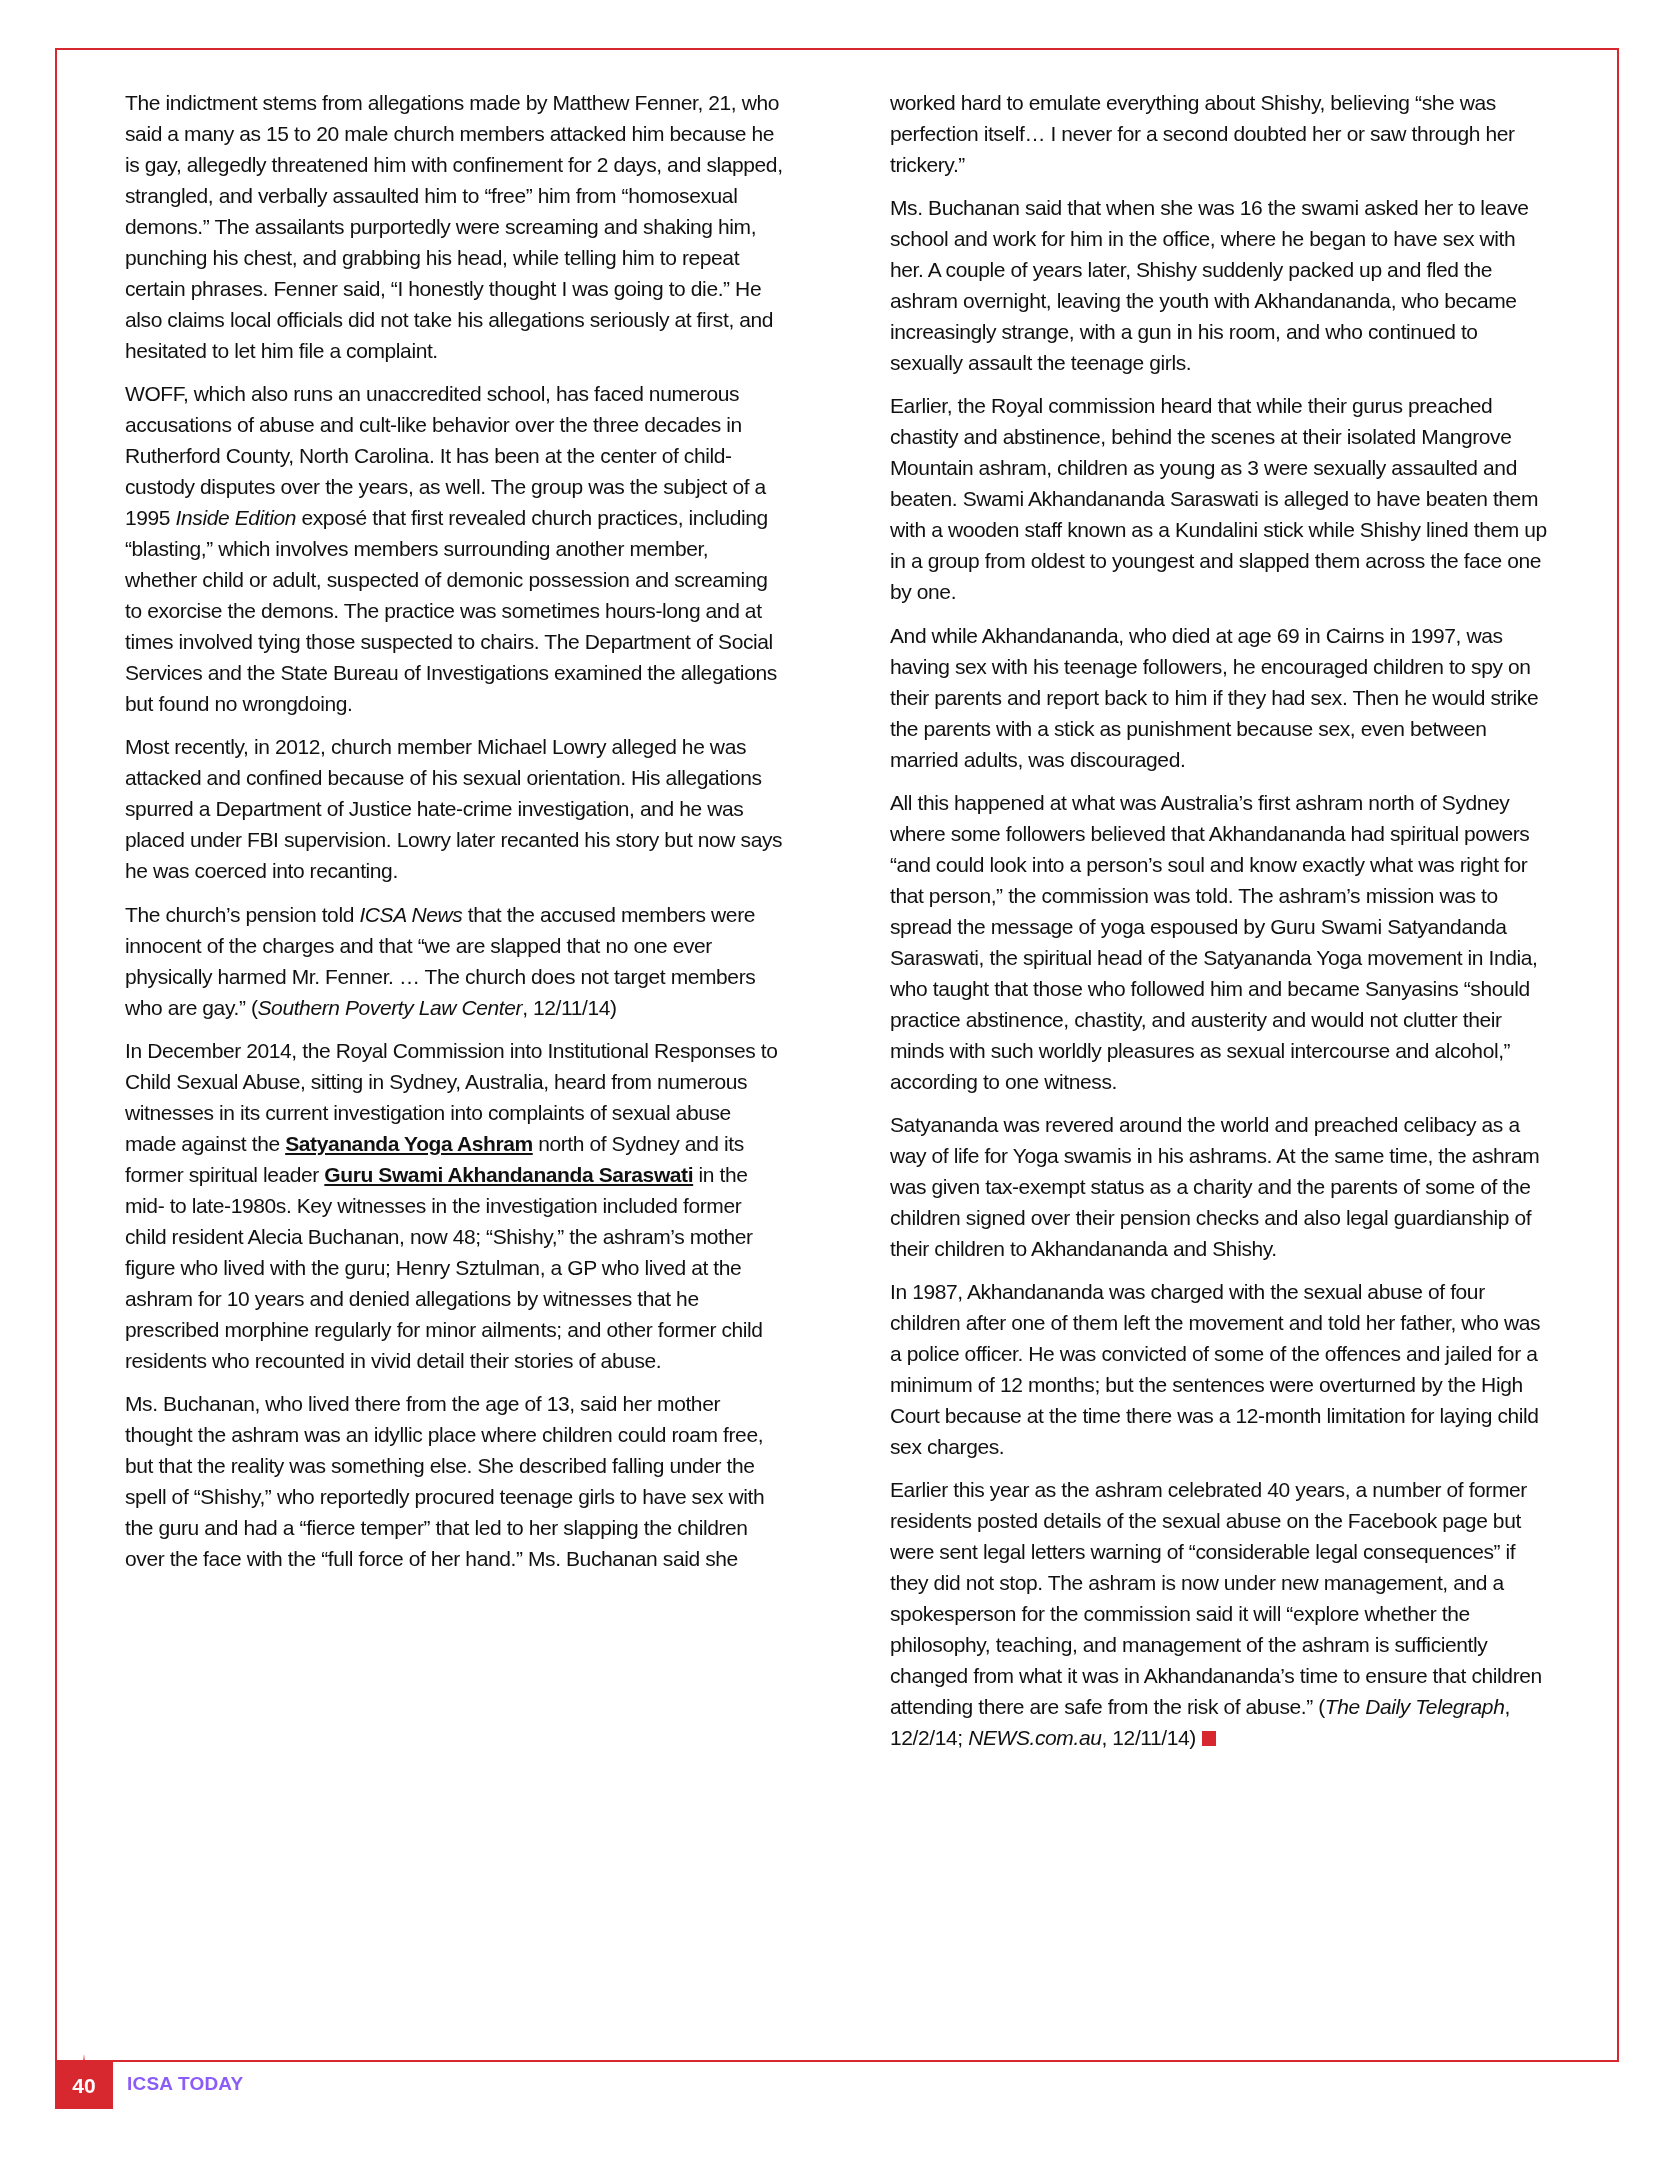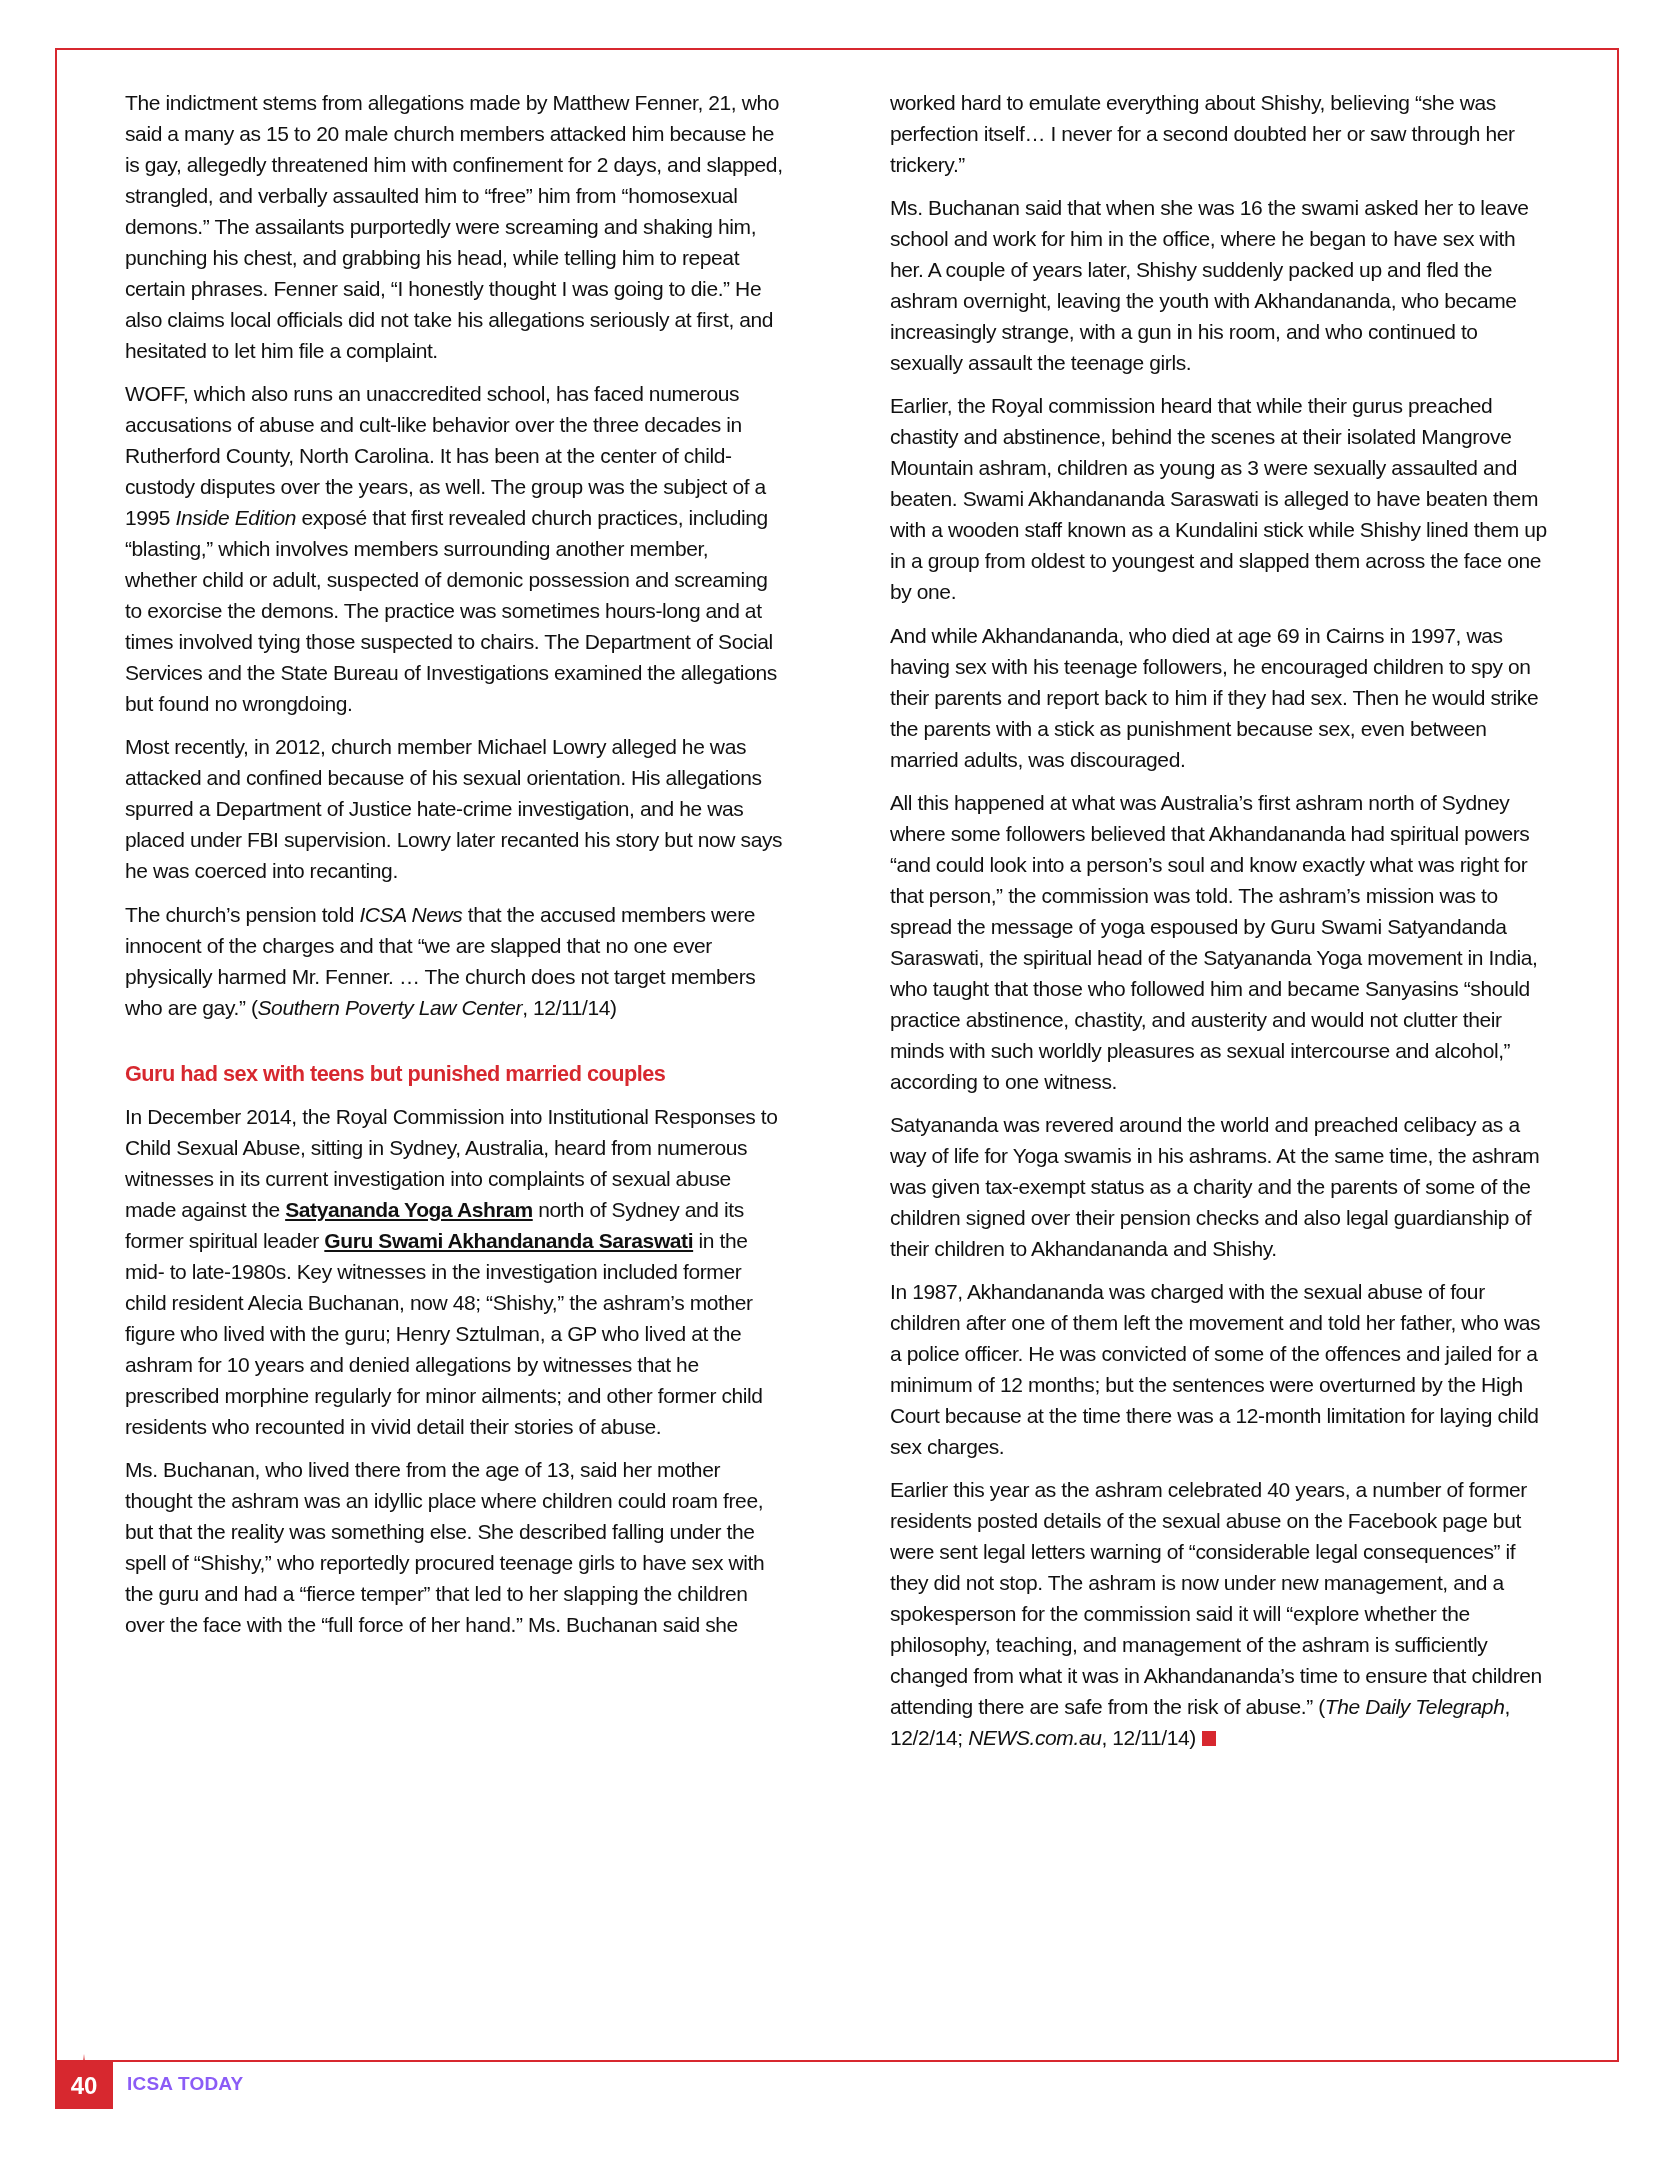--- a/index.html
+++ b/index.html
@@ -12,39 +12,38 @@
   .col.left { left: 125px; width: 659px; }
   .col.right { left: 890px; width: 659px; }
   .col p { margin: 0 0 12.2px 0; }
   .heading { color: #d7282f; font-weight: bold; font-size: 21.7px; line-height: 30px;
              margin: 36px 0 12.2px 0 !important; letter-spacing: -0.5px; }
   .b { font-weight: bold; text-decoration: underline; }
   .i { font-style: italic; }
   .endmark { display: inline-block; width: 14px; height: 15px; background: #d7282f;
              vertical-align: -0.9px; margin-left: 5.6px; }
   .footer-num { position: absolute; left: 55px; top: 2062px; width: 58px; height: 47px;
-                background: #d7282f; color: #fff; font-weight: bold; font-size: 24px;
+                background: #d7282f; color: #fff; font-weight: bold; font-size: 21px;
                 display: flex; align-items: center; justify-content: center; }
   .footer-notch { position: absolute; left: 83px; top: 2054px; width: 0; height: 0;
                   border-left: 1.9px solid transparent; border-right: 1.9px solid transparent;
                   border-bottom: 9.4px solid #d7282f; }
   .footer-title { position: absolute; left: 127px; top: 2073px; font-weight: bold;
                   font-size: 19px; letter-spacing: 0.2px; color: #8b5cf6; }
 </style>
 </head>
 <body>
 
 <div class="frame"></div>
 
 <div class="col left">
   <p>The indictment stems from allegations made by Matthew Fenner, 21, who said a many as 15 to 20 male church members attacked him because he is gay, allegedly threatened him with confinement for 2 days, and slapped, strangled, and verbally assaulted him to “free” him from “homosexual demons.” The assailants purportedly were screaming and shaking him, punching his chest, and grabbing his head, while telling him to repeat certain phrases. Fenner said, “I honestly thought I was going to die.” He also claims local officials did not take his allegations seriously at first, and hesitated to let him file a complaint.</p>
   <p><span>WOFF, which also runs an unaccredited school, has faced numerous accusations of abuse and cult-like behavior over the three decades in Rutherford County, North Carolina. It has been at the center of child-custody disputes over the years, as well. The group was the subject of a 1995 </span><span class="i">Inside Edition</span><span> exposé that first revealed church practices, including “blasting,” which involves members surrounding another member, whether child or adult, suspected of demonic possession and screaming to exorcise the demons. The practice was sometimes hours-long and at times involved tying those suspected to chairs. The Department of Social Services and the State Bureau of Investigations examined the allegations but found no wrongdoing.</span></p>
   <p>Most recently, in 2012, church member Michael Lowry alleged he was attacked and confined because of his sexual orientation. His allegations spurred a Department of Justice hate-crime investigation, and he was placed under FBI supervision. Lowry later recanted his story but now says he was coerced into recanting.</p>
   <p><span>The church’s pension told </span><span class="i">ICSA News</span><span> that the accused members were innocent of the charges and that “we are slapped that no one ever physically harmed Mr. Fenner. … The church does not target members who are gay.” (</span><span class="i">Southern Poverty Law Center</span><span>, 12/11/14)</span></p>
-  <p class="heading">Guru had sex with teens but punished married couples</p>
   <p><span>In December 2014, the Royal Commission into Institutional Responses to Child Sexual Abuse, sitting in Sydney, Australia, heard from numerous witnesses in its current investigation into complaints of sexual abuse made against the </span><span class="b">Satyananda Yoga Ashram</span><span> north of Sydney and its former spiritual leader </span><span class="b">Guru Swami Akhandananda Saraswati</span><span> in the mid- to late-1980s. Key witnesses in the investigation included former child resident Alecia Buchanan, now 48; “Shishy,” the ashram’s mother figure who lived with the guru; Henry Sztulman, a GP who lived at the ashram for 10 years and denied allegations by witnesses that he prescribed morphine regularly for minor ailments; and other former child residents who recounted in vivid detail their stories of abuse.</span></p>
   <p>Ms. Buchanan, who lived there from the age of 13, said her mother thought the ashram was an idyllic place where children could roam free, but that the reality was something else. She described falling under the spell of “Shishy,” who reportedly procured teenage girls to have sex with the guru and had a “fierce temper” that led to her slapping the children over the face with the “full force of her hand.” Ms. Buchanan said she</p>
 </div>
 
 <div class="col right">
   <p>worked hard to emulate everything about Shishy, believing “she was perfection itself… I never for a second doubted her or saw through her trickery.”</p>
   <p>Ms. Buchanan said that when she was 16 the swami asked her to leave school and work for him in the office, where he began to have sex with her. A couple of years later, Shishy suddenly packed up and fled the ashram overnight, leaving the youth with Akhandananda, who became increasingly strange, with a gun in his room, and who continued to sexually assault the teenage girls.</p>
   <p>Earlier, the Royal commission heard that while their gurus preached chastity and abstinence, behind the scenes at their isolated Mangrove Mountain ashram, children as young as 3 were sexually assaulted and beaten. Swami Akhandananda Saraswati is alleged to have beaten them with a wooden staff known as a Kundalini stick while Shishy lined them up in a group from oldest to youngest and slapped them across the face one by one.</p>
   <p>And while Akhandananda, who died at age 69 in Cairns in 1997, was having sex with his teenage followers, he encouraged children to spy on their parents and report back to him if they had sex. Then he would strike the parents with a stick as punishment because sex, even between married adults, was discouraged.</p>
   <p>All this happened at what was Australia’s first ashram north of Sydney where some followers believed that Akhandananda had spiritual powers “and could look into a person’s soul and know exactly what was right for that person,” the commission was told. The ashram’s mission was to spread the message of yoga espoused by Guru Swami Satyandanda Saraswati, the spiritual head of the Satyananda Yoga movement in India, who taught that those who followed him and became Sanyasins “should practice abstinence, chastity, and austerity and would not clutter their minds with such worldly pleasures as sexual intercourse and alcohol,” according to one witness.</p>

